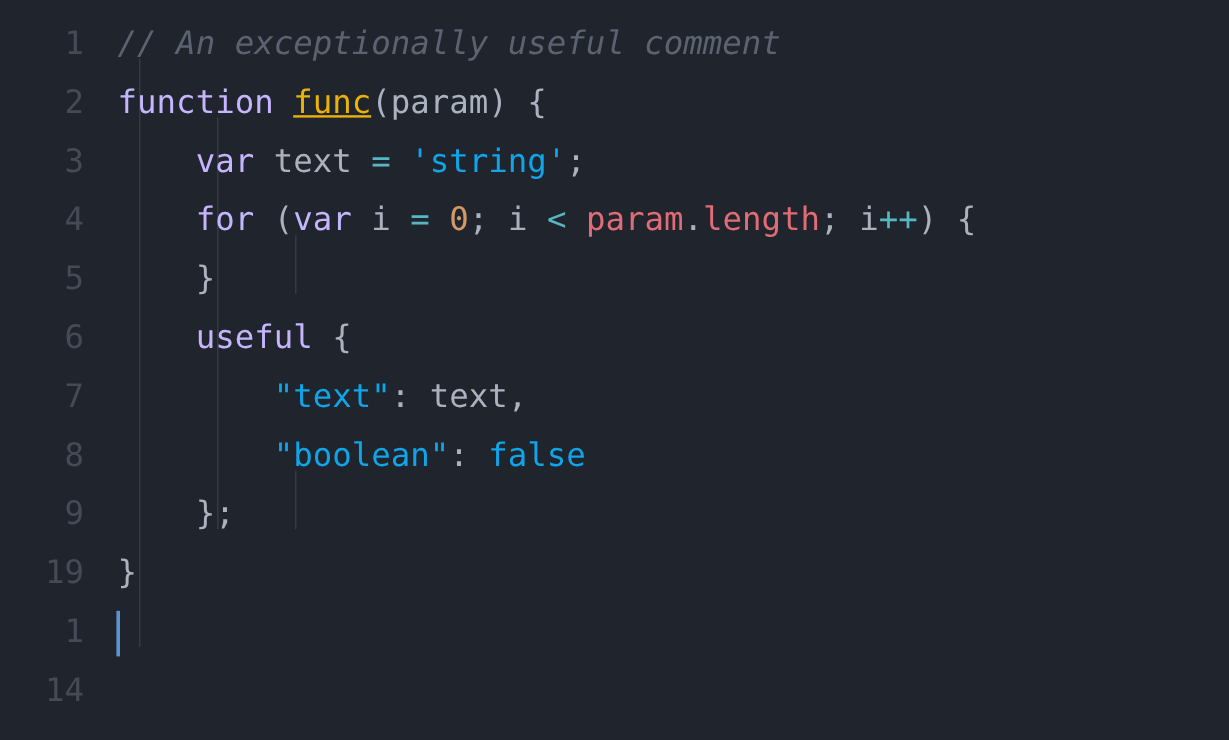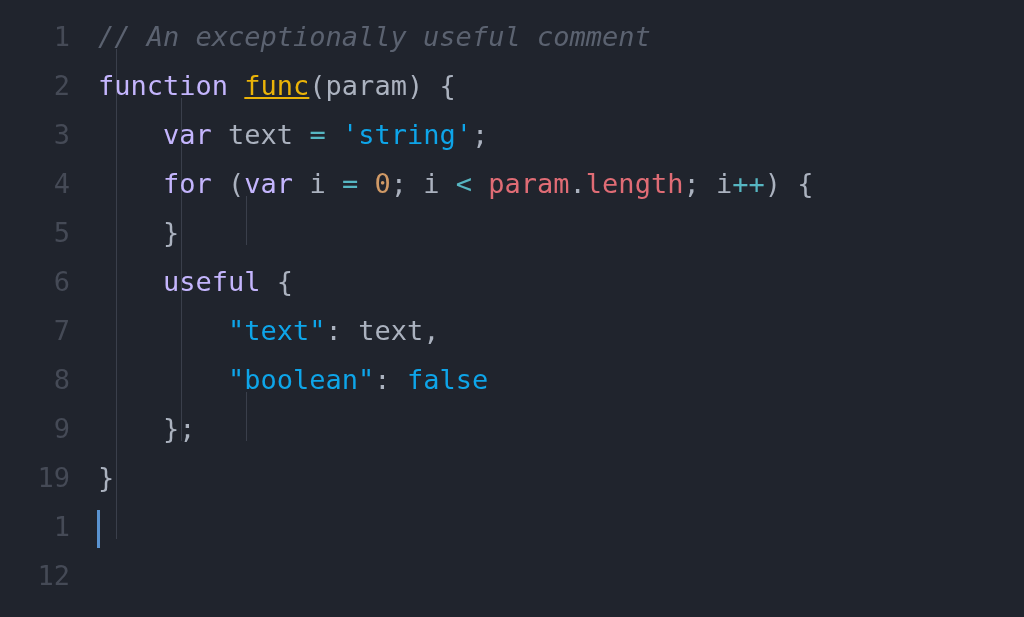--- a/index.html
+++ b/index.html
@@ -35,21 +35,21 @@
     <div>2</div>
     <div>3</div>
     <div>4</div>
     <div>5</div>
     <div>6</div>
     <div>7</div>
     <div>8</div>
     <div>9</div>
     <div>19</div>
     <div>1</div>
-    <div>12</div>
+    <div>14</div>
   </div>
   <div class="code">
     <div class="guide g1"></div>
     <div class="guide g2"></div>
     <div class="guide g3"></div>
     <div class="guide g4"></div>
 
     <div class="line"><span class="comment">// An exceptionally useful comment</span></div>
 
     <div class="line"><span class="kw">function</span> <span class="fn">func</span><span class="punc">(</span><span class="id">param</span><span class="punc">)</span> <span class="punc">{</span></div>

